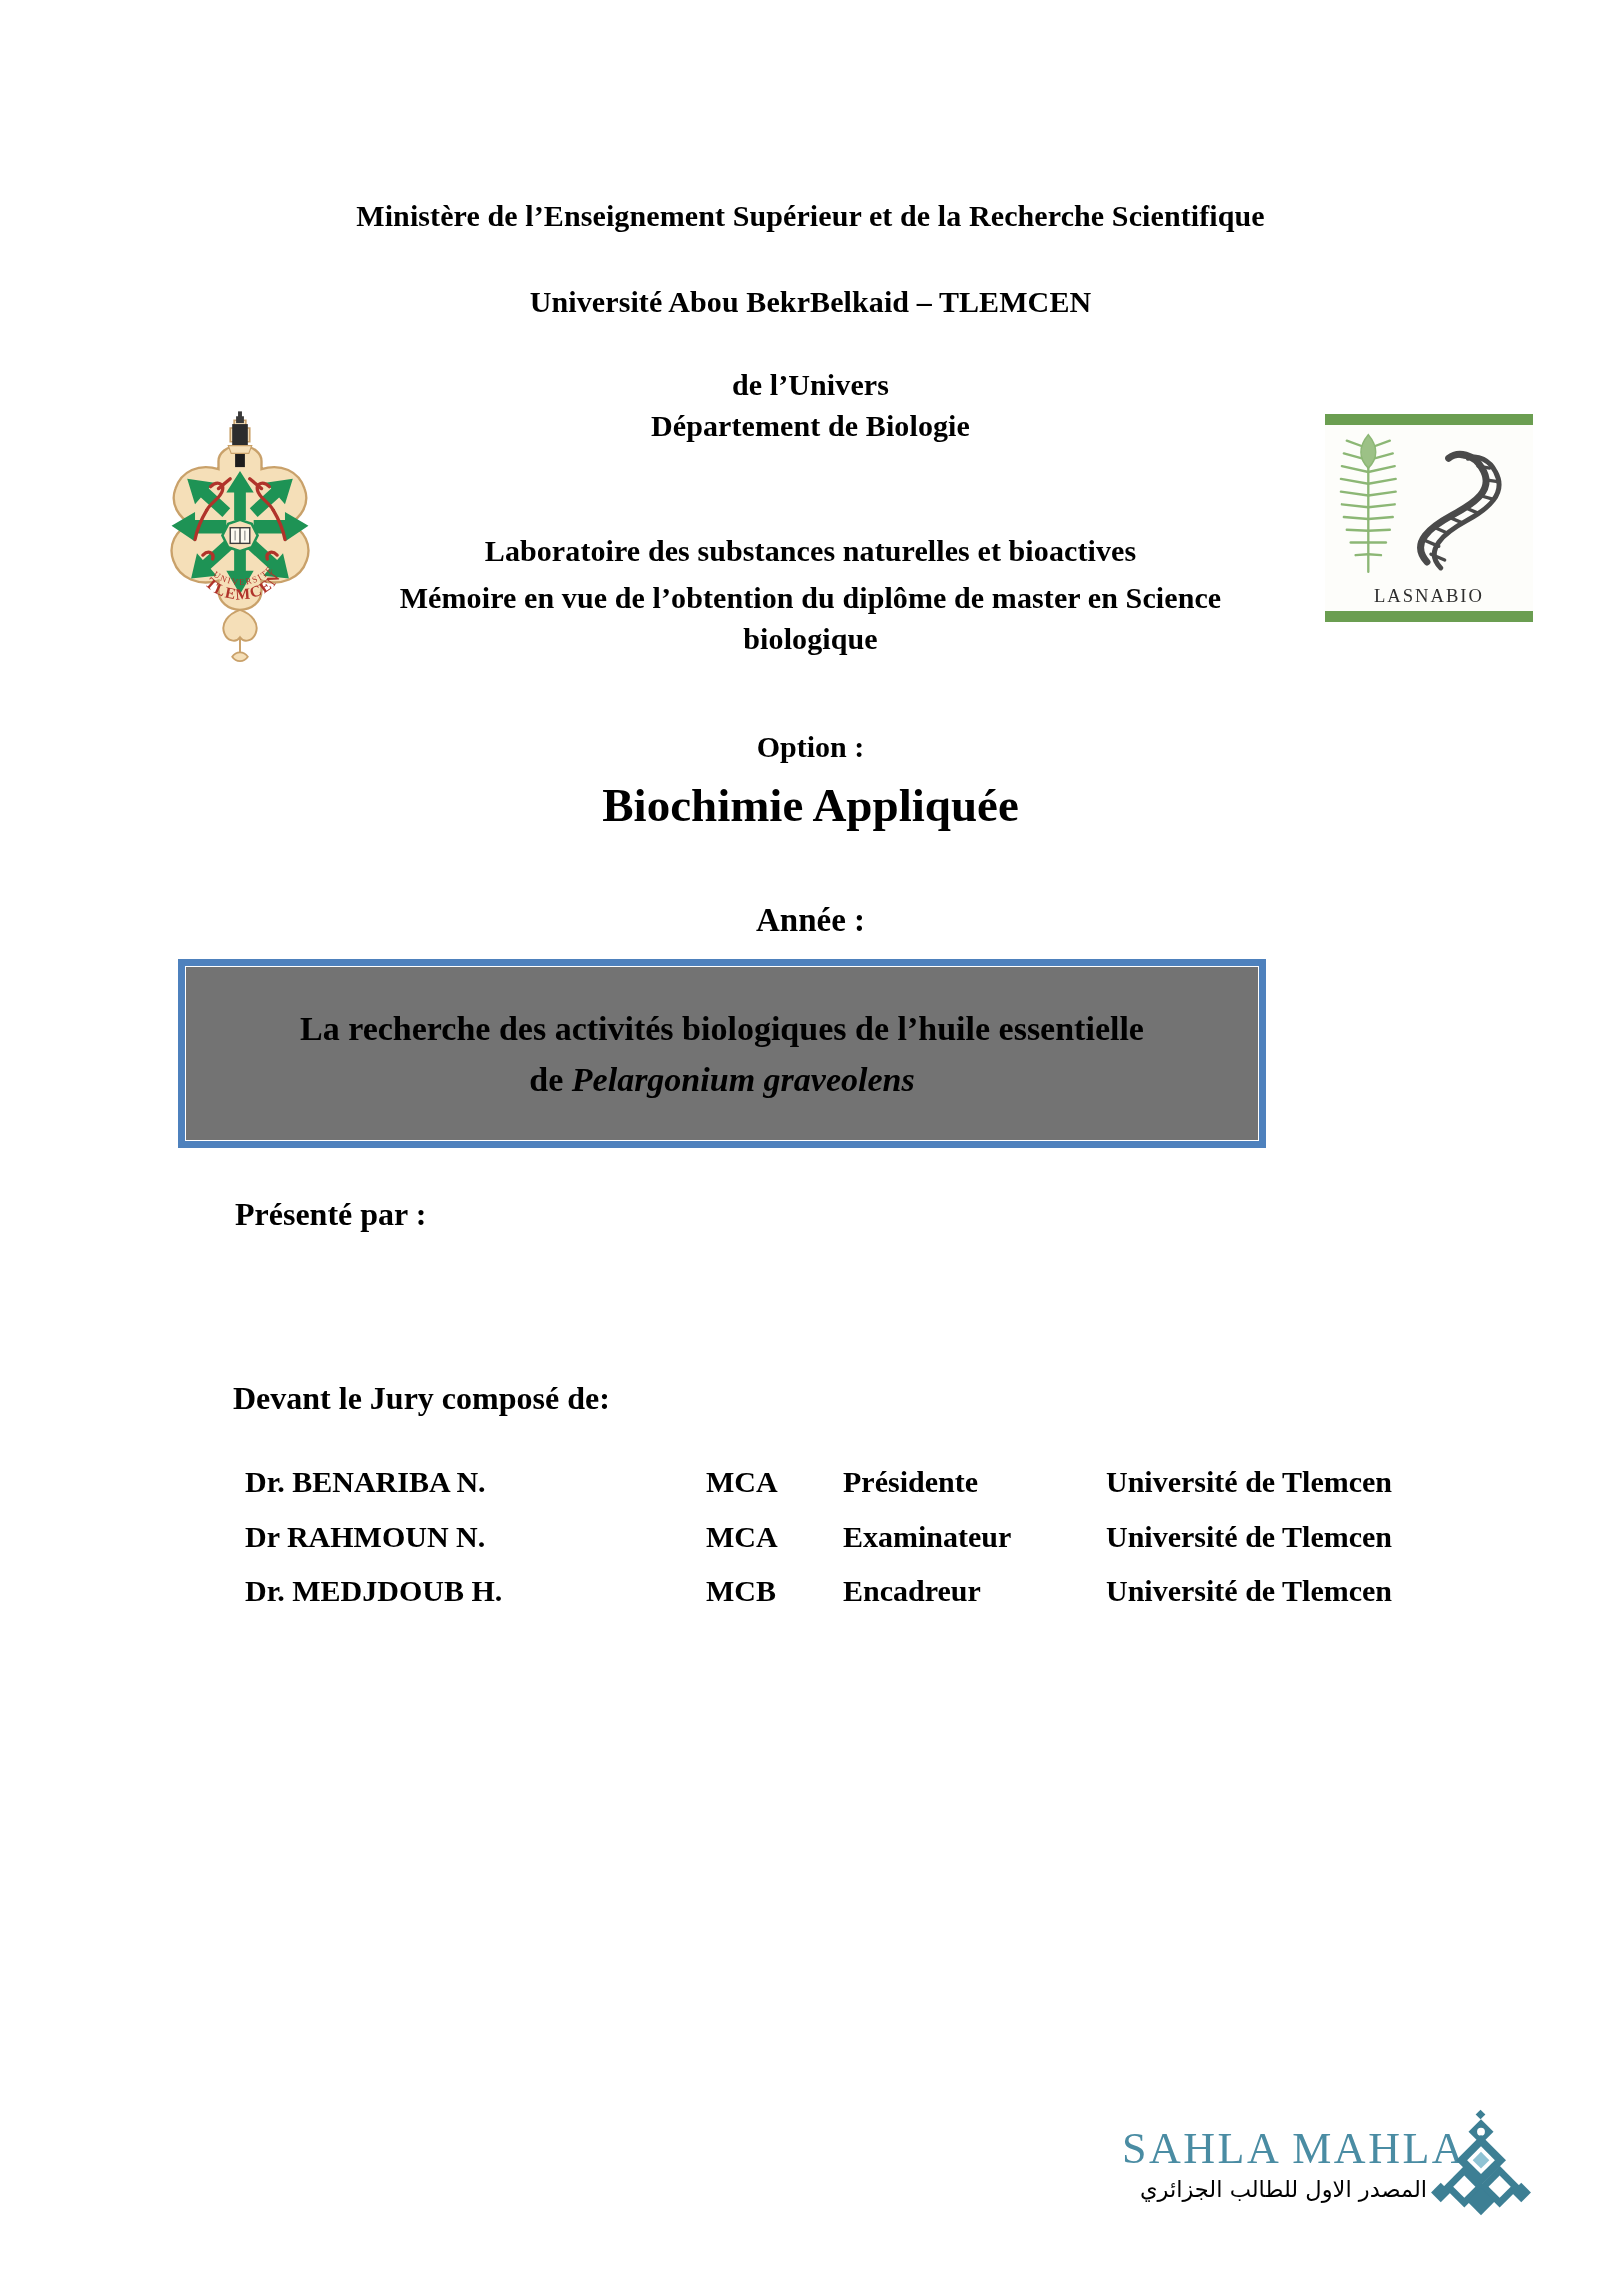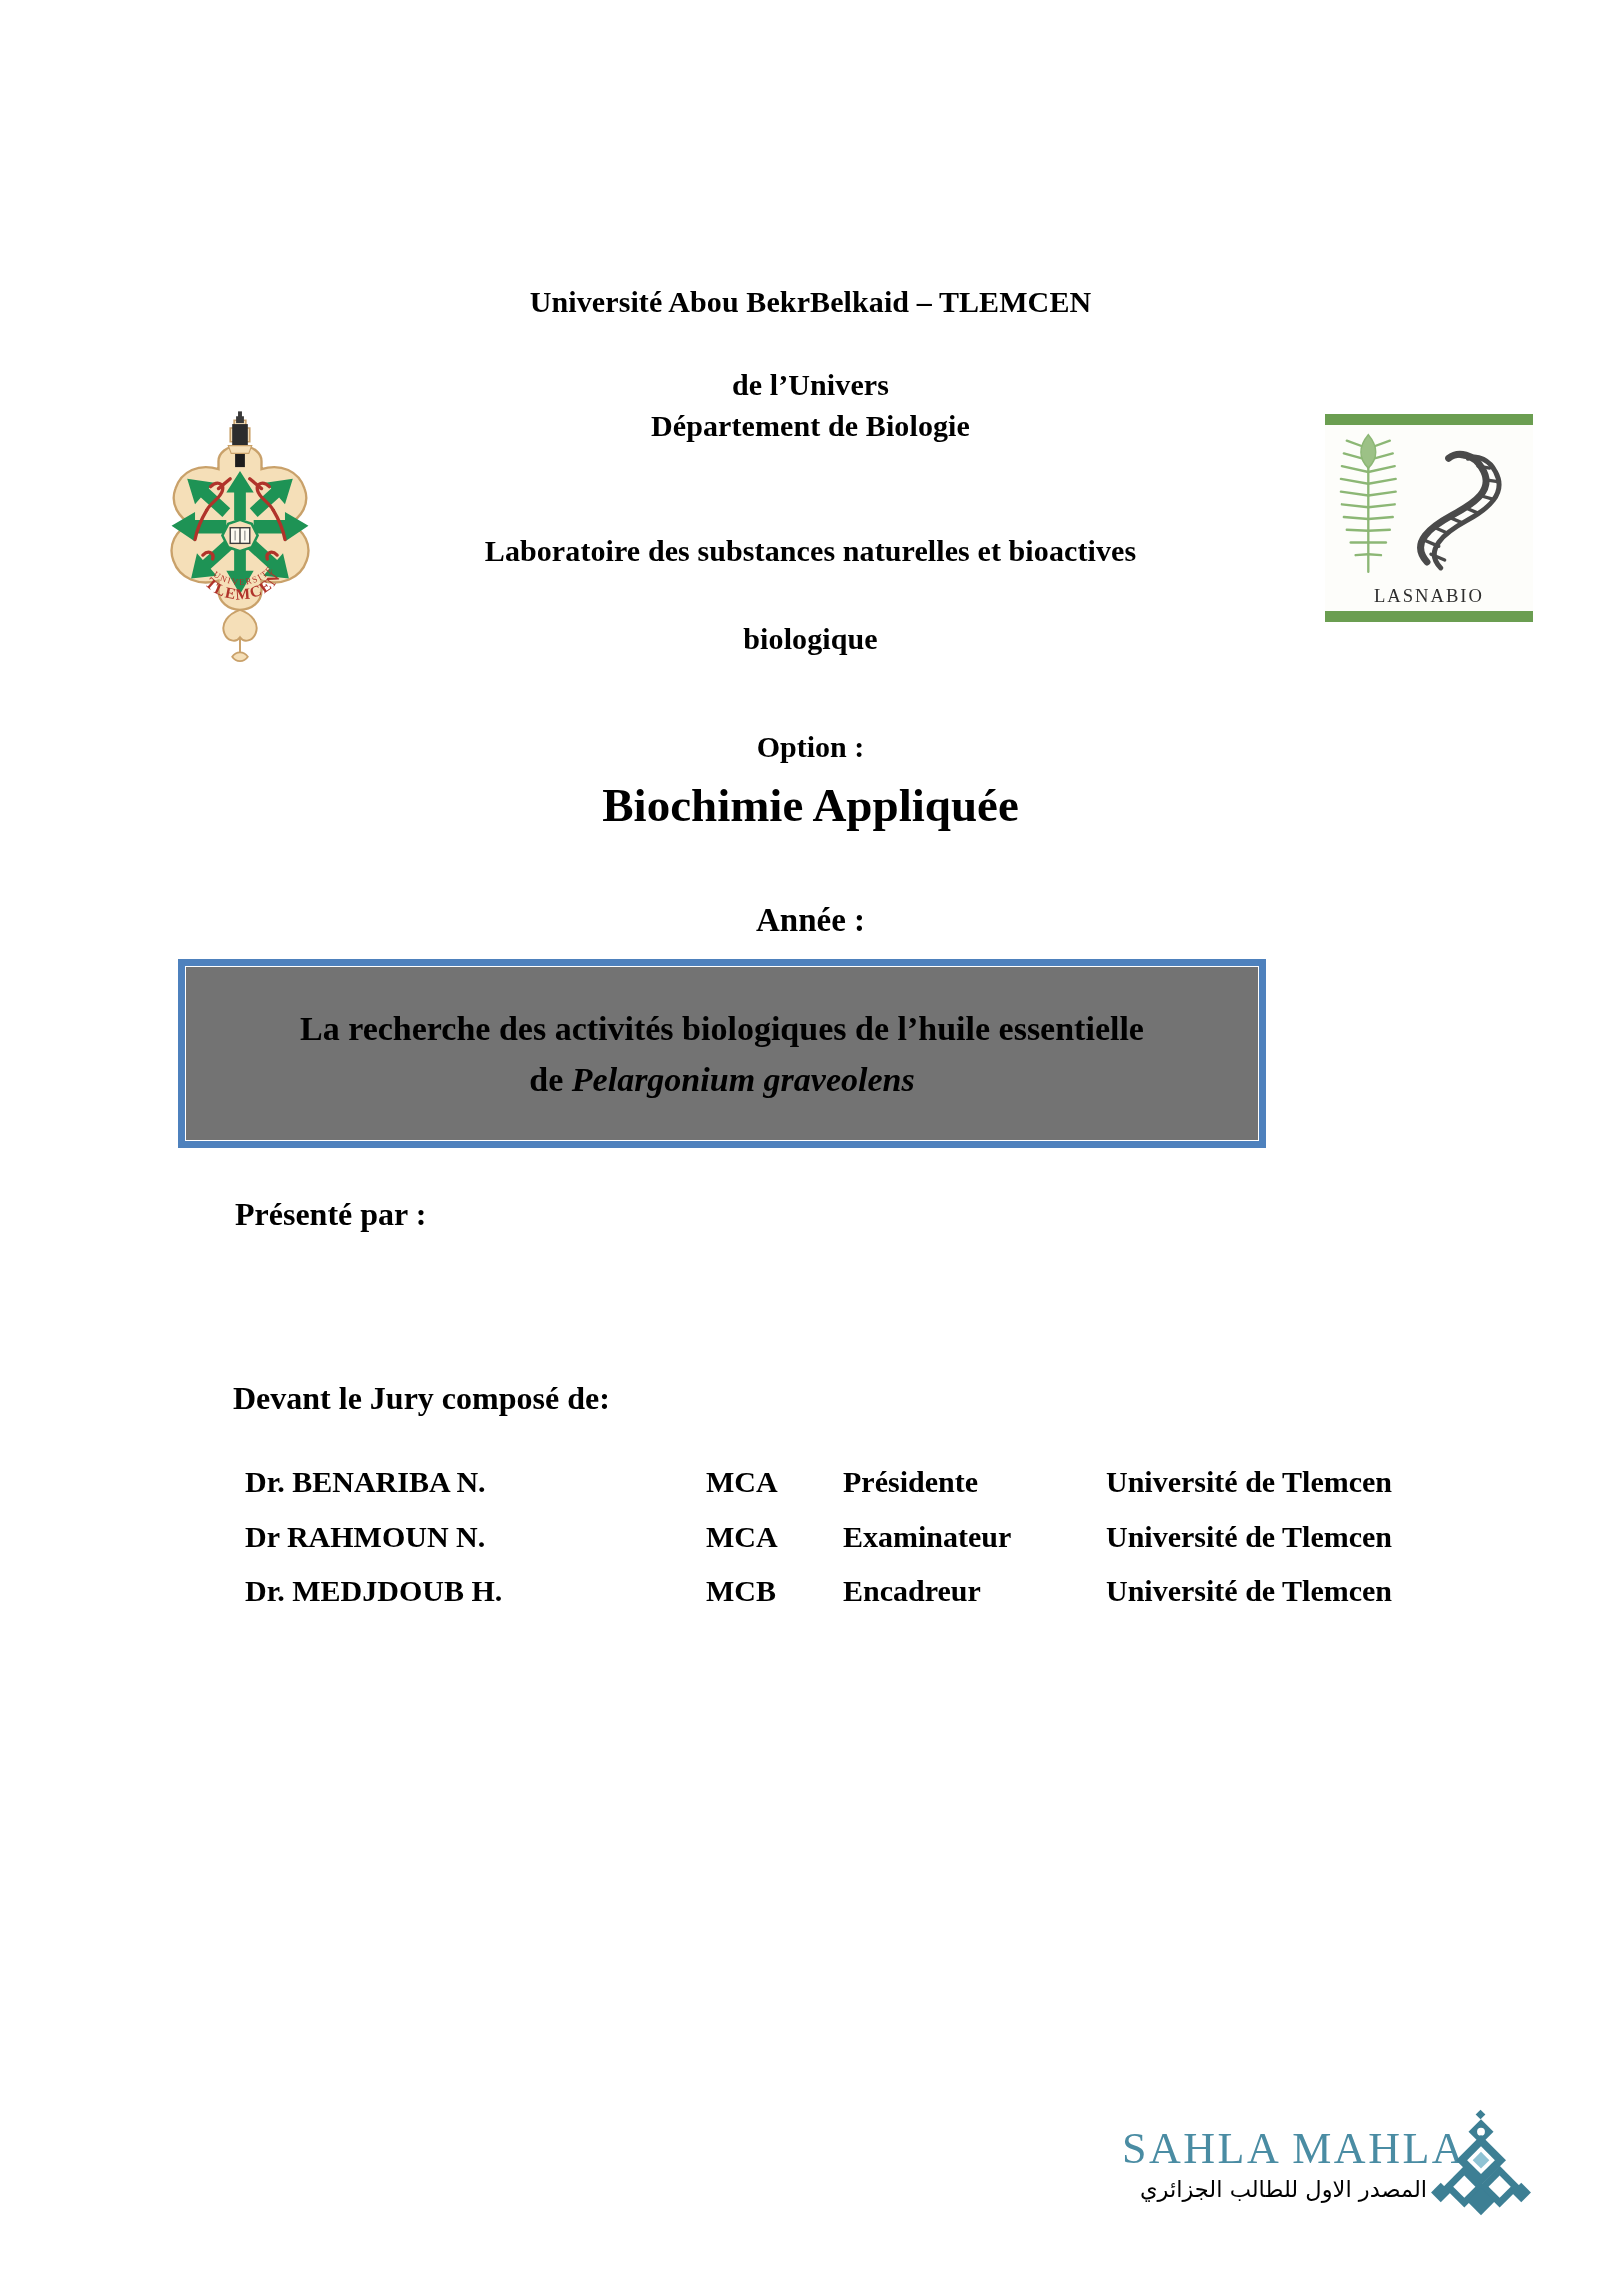--- a/index.html
+++ b/index.html
@@ -233,26 +233,28 @@
     top: 2px;
     width: 106px;
     height: 116px;
   }
 </style>
 </head>
 <body>
 
 <div class="page">
 
+  <div class="hdr-line" style="top:196px;">Ministère de l’Enseignement Supérieur et de la Recherche Scientifique</div>
 
   <div class="hdr-line" style="top:282px;">Université Abou BekrBelkaid – TLEMCEN</div>
   <div class="hdr-line" style="top:365px;">de l’Univers</div>
   <div class="hdr-line" style="top:406px;">Département de Biologie</div>
 
   <div class="hdr-line" style="top:531px;">Laboratoire des substances naturelles et bioactives</div>
+  <div class="hdr-line" style="top:578px;">Mémoire en vue de l’obtention du diplôme de master en Science</div>
   <div class="hdr-line" style="top:619px;">biologique</div>
 
   <div id="seal">
     <svg viewBox="0 0 180 260" width="176" height="255" aria-hidden="true">
 
       <path d="M90 36
                C 104 36 112 44 112 52
                L 112 60
                C 132 54 150 62 156 80
                C 162 96 152 110 140 116

